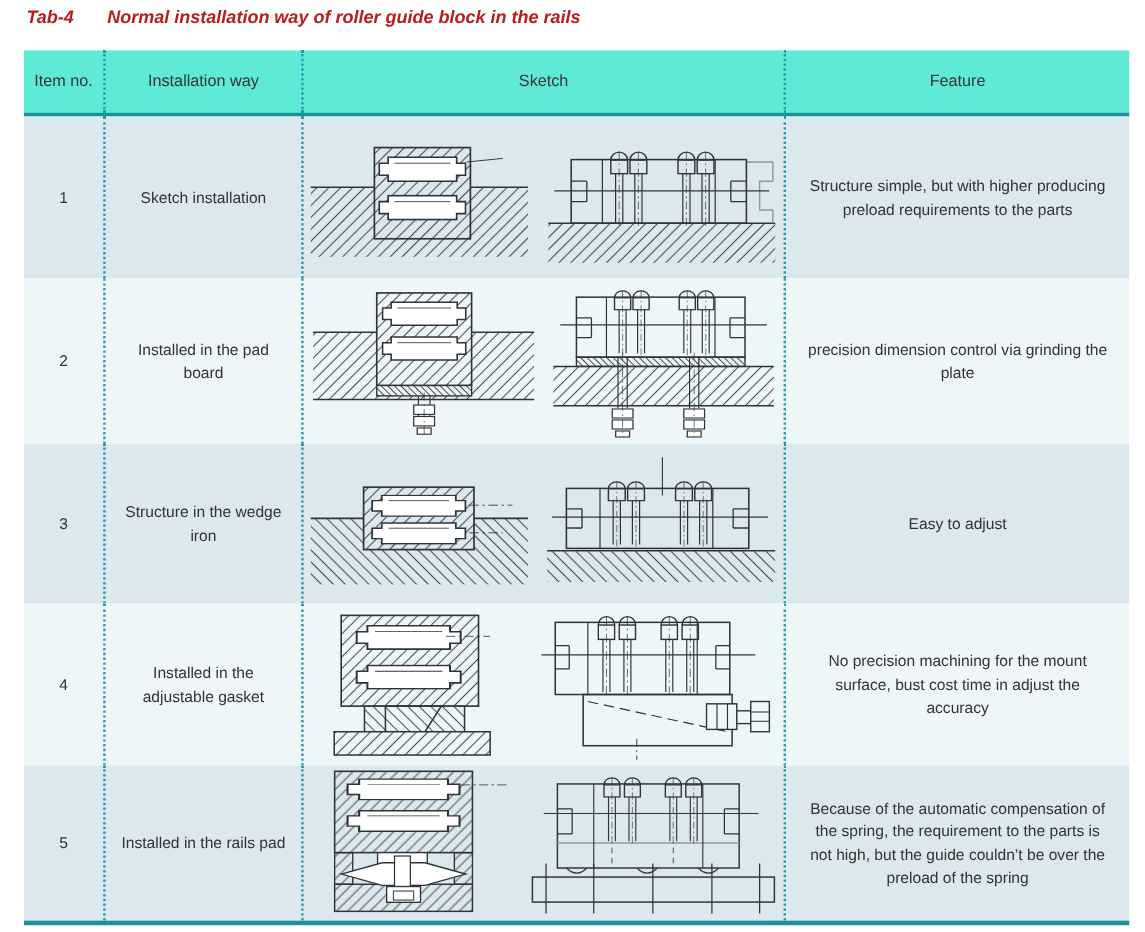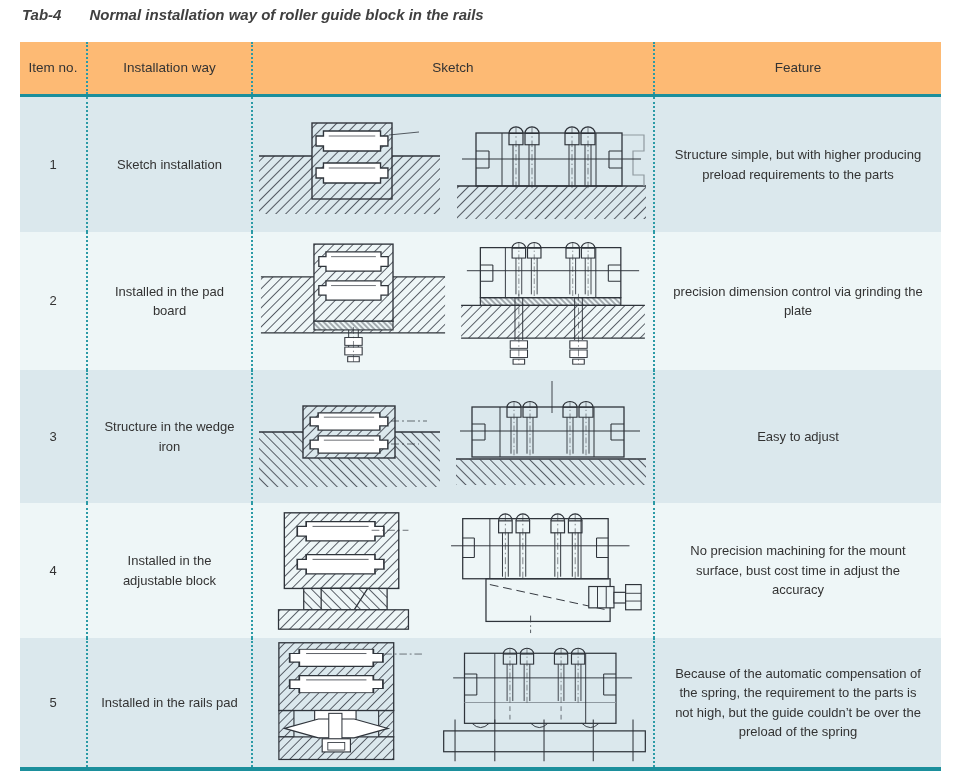--- a/index.html
+++ b/index.html
@@ -2,26 +2,26 @@
 <html><head>
 <meta charset="utf-8">
 <style>
   html,body { margin:0; padding:0; }
   body {
     width:954px; height:777px; background:#ffffff; position:relative; overflow:hidden;
     font-family:"Liberation Sans", sans-serif; color:#333333;
   }
   .doc-title {
     position:absolute; left:22px; top:6px; font-size:15px; font-weight:bold; font-style:italic;
-    color:#404040; white-space:nowrap;
+    color:#b91c1c; white-space:nowrap;
   }
   .doc-title .tag { margin-right:28px; }
   .tbl { position:absolute; left:20px; top:42px; width:921px; border-bottom:4px solid #1b8f9c; }
   .hdr, .row { display:grid; grid-template-columns:68px 165px 402px 286px; }
-  .hdr { height:52px; background:#fdba74; border-bottom:3px solid #1b8f9c; }
+  .hdr { height:52px; background:#5eead4; border-bottom:3px solid #1b8f9c; }
   .bg-a { background:#dbe8ed; }
   .bg-b { background:#eef6f7; }
   .cell {
     display:flex; align-items:center; justify-content:center; text-align:center;
     font-size:13px; line-height:1.5; min-width:0;
   }
   .sep { border-right:2px dotted #2b9aa6; }
   .c-way { padding:0 9px; }
   .c-feature { padding:0 16px; }
   .c-sketch { gap:12px; }
@@ -181,21 +181,21 @@
         <use href="#bolt" x="122" y="20" width="20" height="58"></use>
         <line x1="2" y1="80" x2="192" y2="80" stroke="#2f343b" stroke-width="1.3"></line>
         <rect x="2" y="80" width="190" height="26" fill="url(#hB)"></rect>
       </svg>
     </div>
     <div class="cell c-feature">Easy to adjust</div>
   </div>
 
   <div class="row bg-b" style="--bg:#eef6f7; height:135px;">
     <div class="cell sep">4</div>
-    <div class="cell sep c-way">Installed in the adjustable block</div>
+    <div class="cell sep c-way">Installed in the adjustable gasket</div>
     <div class="cell sep c-sketch">
       <svg class="sk" width="180" height="128" viewBox="0 0 185 132">
         <rect x="32" y="6" width="118" height="78" fill="url(#hA)" stroke="#2f343b" stroke-width="1.4"></rect>
         <use href="#rail" x="44" y="14" width="92" height="22"></use>
         <use href="#rail" x="44" y="48" width="92" height="22"></use>
         <line x1="122" y1="24" x2="160" y2="24" stroke="#2f343b" stroke-width="0.7" stroke-dasharray="8 3 2 3"></line>
         <rect x="52" y="84" width="86" height="22" style="fill:var(--bg)"></rect>
         <rect x="52" y="84" width="86" height="22" fill="url(#hB)" stroke="#2f343b" stroke-width="1.3"></rect>
         <polygon points="70,84 118,84 104,106 70,106" style="fill:var(--bg)"></polygon>
         <polygon points="70,84 118,84 104,106 70,106" fill="url(#hB)" stroke="#2f343b" stroke-width="1.3"></polygon>

